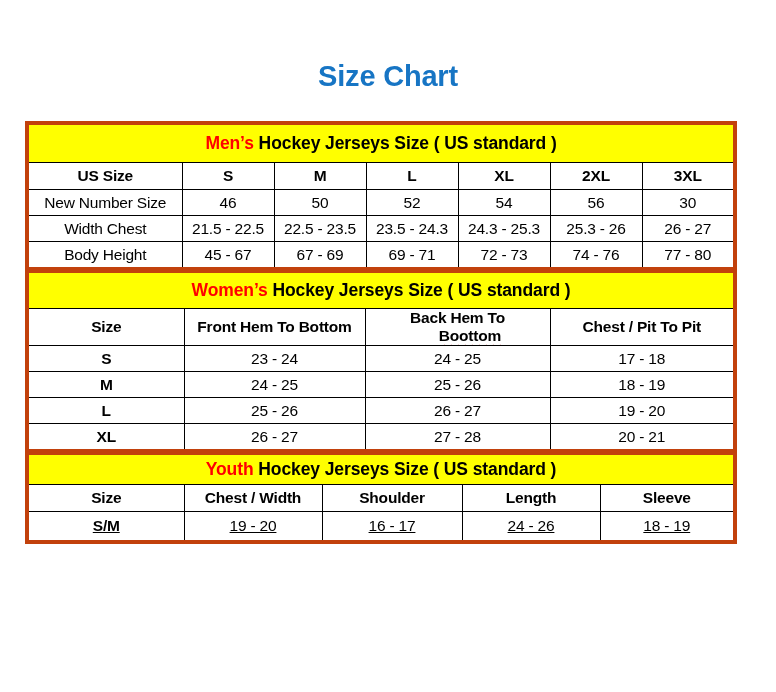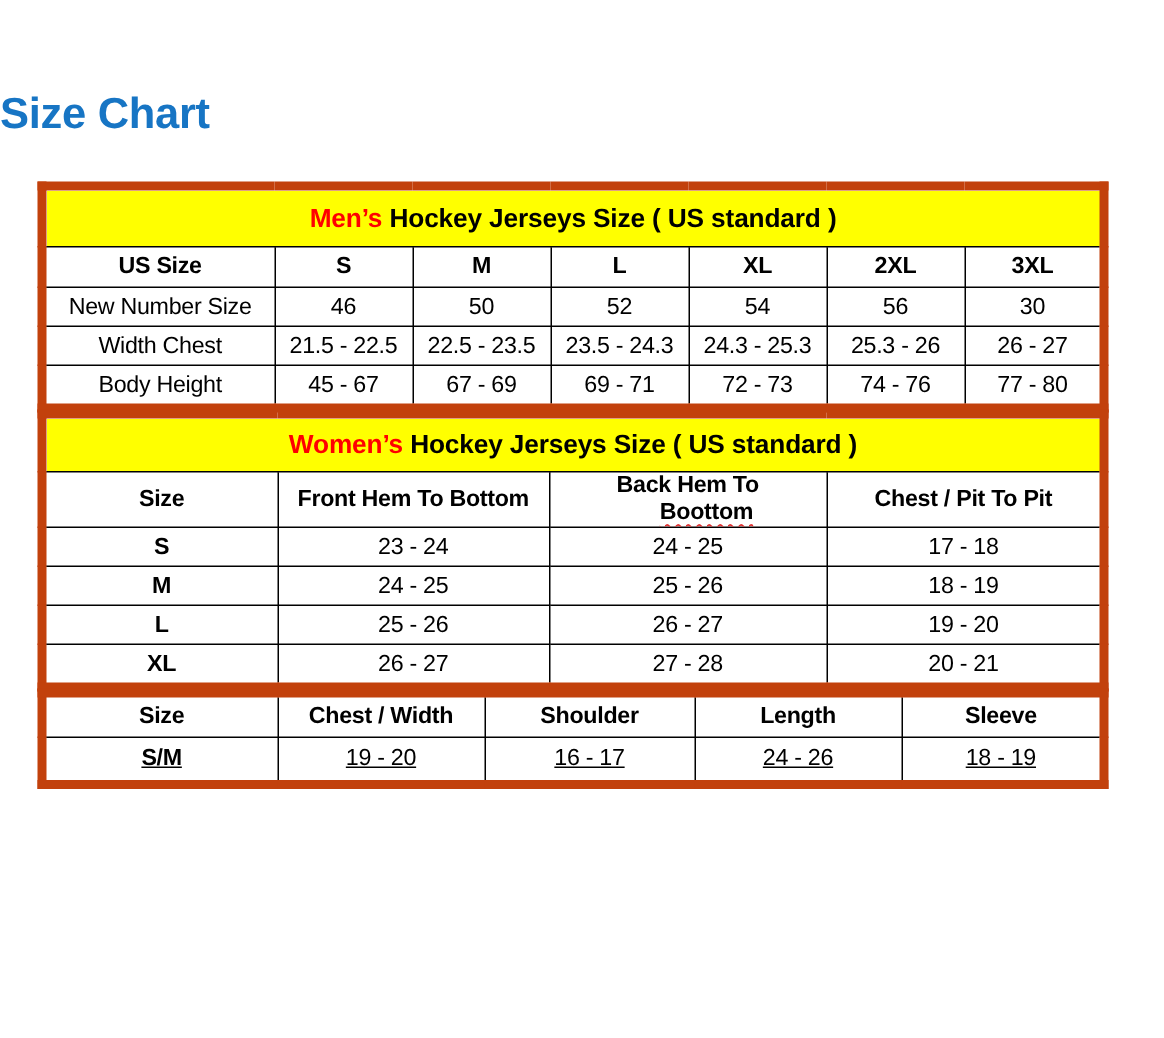--- a/index.html
+++ b/index.html
@@ -2,25 +2,25 @@
 <html><head>
 <meta charset="utf-8">
 <style>
   html, body { margin:0; padding:0; }
   body {
     width:776px; height:692px; background:#ffffff;
     font-family:"Liberation Sans", sans-serif; color:#000;
     letter-spacing:-0.2px; overflow:hidden;
   }
   .title {
-    margin-top:56px; 
+    margin-top:56px; text-align:center;
     font-size:29px; line-height:40px; font-weight:bold; color:#1775C4;
   }
   .chart { margin:25px 0 0 25px; width:710px; }
-  table { border-collapse:collapse; table-layout:fixed; width:708px; border:6px solid #c2410c; }
+  table { border-collapse:collapse; table-layout:fixed; width:708px; border:4px solid #c2410c; }
   table.womens, table.youth { margin-top:-2px; }
   td { border:1.5px solid #000; text-align:center; vertical-align:middle; padding:0 2px; overflow:hidden; }
   .section-heading td { background:#FFFF00; font-weight:bold; font-size:17.5px; letter-spacing:-0.1px; }
   .mens   .section-heading td { height:37px; }
   .womens .section-heading td { height:35px; }
   .youth  .section-heading td { height:29px; }
   .hl { color:#FF0000; }
   tr.col-header-row td { font-weight:bold; font-size:15.5px; height:26px; }
   tr.data-row td { font-size:15.5px; height:25px; font-weight:normal; }
   .womens tr.data-row td.row-label, .youth tr.data-row td.row-label { font-weight:bold; }
@@ -138,20 +138,23 @@
 
   <table class="youth">
     <colgroup>
       <col style="width:157px">
         <col style="width:138px">
         <col style="width:140px">
         <col style="width:138px">
         <col style="width:135px">
     </colgroup>
     <tbody>
+      <tr class="section-heading">
+        <td colspan="5"><span class="hl">Youth</span><span> Hockey Jerseys Size ( US standard )</span></td>
+      </tr>
     <tr class="col-header-row">
           <td>Size</td>
           <td>Chest / Width</td>
           <td>Shoulder</td>
           <td>Length</td>
           <td>Sleeve</td>
         </tr>
         <tr class="data-row">
           <td class="row-label">S/M</td>
           <td class="cell">19 - 20</td>

